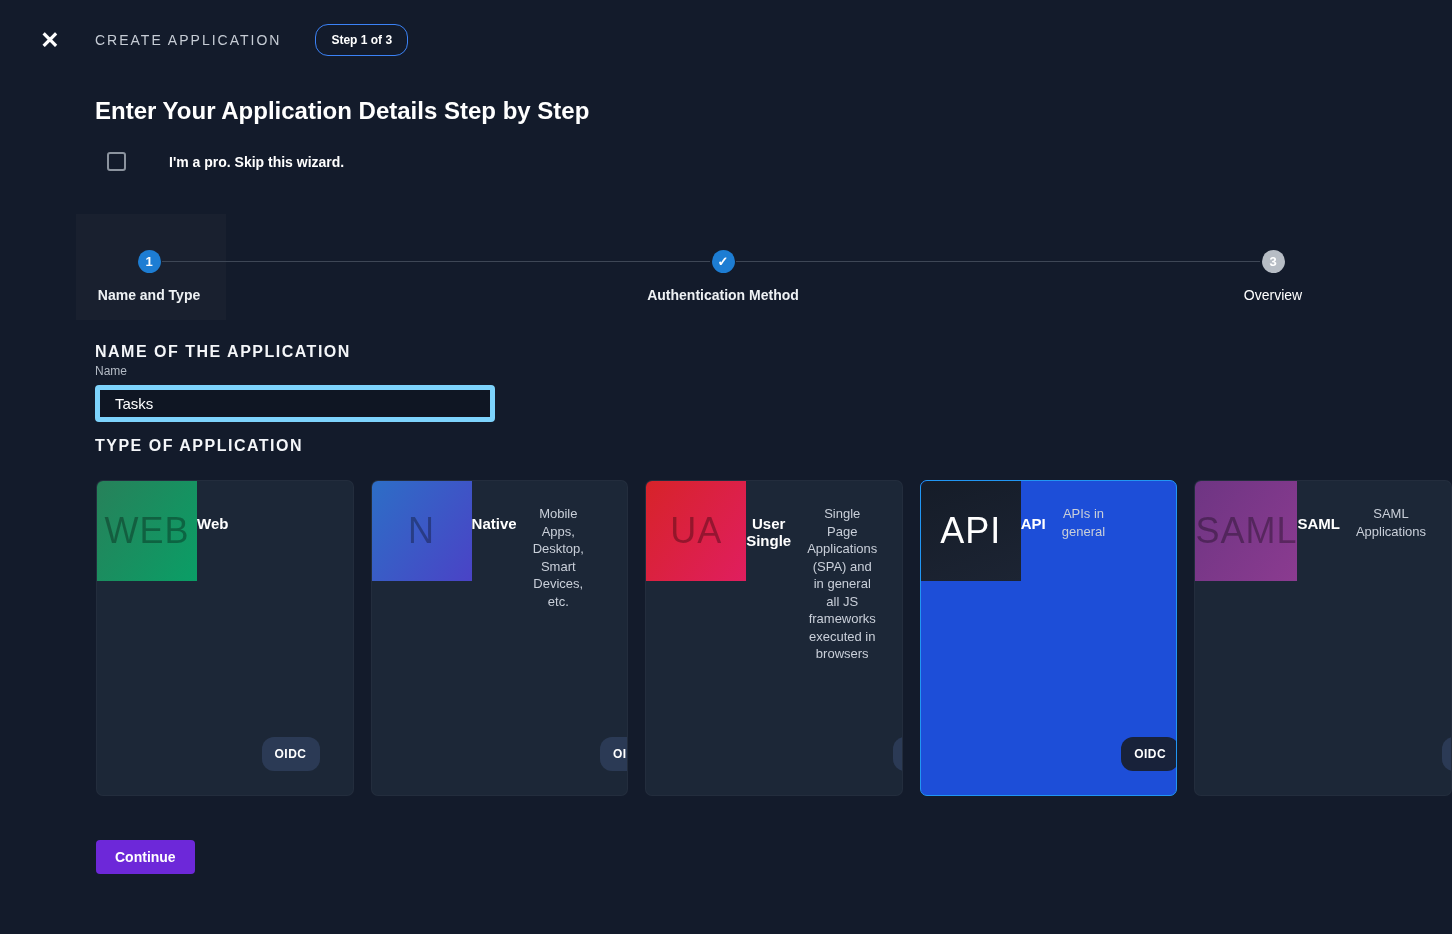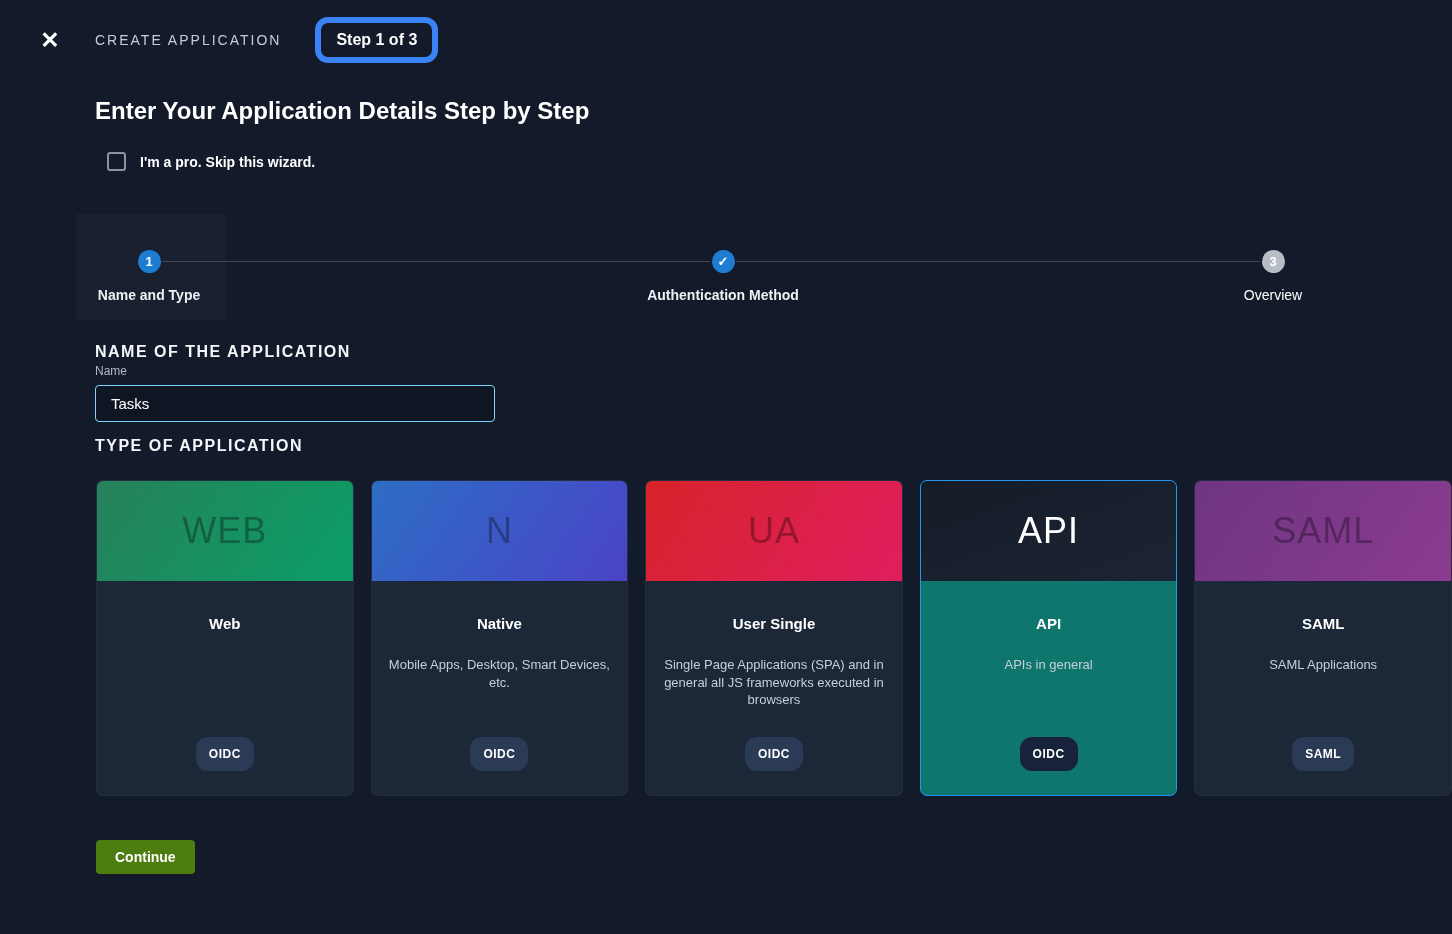--- a/index.html
+++ b/index.html
@@ -20,31 +20,31 @@
     color:#ffffff; font-size:23px; font-weight:700; line-height:24px; text-align:center;
     background:none; border:none; padding:0;
   }
   .topbar-title {
     margin-left:33px;
     font-size:14px; font-weight:400; letter-spacing:2px;
     color:#c6ccd5;
   }
   .step-pill {
     margin-left:34px;
-    border:6px solid #3b82f6; border-radius:13px;
+    border:1px solid #3b82f6; border-radius:13px;
     padding:8px 15px;
-    font-size:16px; font-weight:700; color:#ffffff;
+    font-size:12px; font-weight:700; color:#ffffff;
   }
 
   
   .page-heading {
     margin:17px 0 0 95px;
     font-size:24px; font-weight:600; color:#ffffff;
   }
-  .skip-row { margin:27px 0 0 107px; display:flex; align-items:center; cursor:pointer; }
+  .skip-row { margin:27px 0 0 107px; display:flex; align-items:center; cursor:pointer;gap:29px; }
   .checkbox {
     width:19px; height:19px;
     border:2px solid #8b939e; border-radius:3px;
     background:transparent;
   }
   .skip-label { margin-left:14px; font-size:14px; font-weight:700; color:#ffffff; }
 
   
   .stepper { position:relative; height:106px; margin-top:43px; }
   .step-active-box {
@@ -75,41 +75,41 @@
     font-size:16px; font-weight:700; letter-spacing:1.5px;
     color:#f4f6f9;
   }
   .name-heading { margin-top:23px; }
   .field-label { margin:19px 0 0 95px; font-size:12px; color:#b4bbc5; }
   .text-input {
     display:block;
     margin:6px 0 0 95px;
     width:400px; height:37px;
     background:rgba(0,0,0,0.18);
-    border:1px solid #7dd3fc; border-radius:4px;
+    border:5px solid #7dd3fc; border-radius:4px;
     color:#ffffff; font-size:15px;
     padding:0 15px;
     outline:none;
     font-family:"Liberation Sans", sans-serif;
   }
   .type-heading { margin-top:15px; }
 
   
   .cards { display:flex; gap:17px; margin:25px 0 0 96px; }
   .card {
     width:276px; height:316px;
     background:#1c2737;
     border-radius:7px;
     border:1px solid rgba(255,255,255,0.03);
     overflow:hidden;
-    display:flex; flex-direction:column;
+    display:flex; 
     cursor:pointer;
     position:relative;
   }
-  .card.selected { border:1px solid #2196f3; background:#0f766e; }
+  .card.selected { border:1px solid #2196f3; background:#1d4ed8; }
   .card-header {
     height:100px; flex:0 0 100px;
     display:flex; align-items:center; justify-content:center;
     font-size:36px; font-weight:500; letter-spacing:1px;
     color:rgba(0,0,0,0.32);
   }
   .card-web  .card-header { background:linear-gradient(125deg,#27815a,#0a9e66); }
   .card-native .card-header { background:linear-gradient(125deg,#2d6ec6,#4a43c6); }
   .card-user-agent .card-header { background:linear-gradient(125deg,#d72329,#e01e5f); }
   .card-api  .card-header { background:linear-gradient(160deg,#151c28,#1c2433); color:#ffffff; font-weight:400; }
@@ -127,21 +127,21 @@
     border-radius:12px;
     padding:10px 13px;
     font-size:12px; font-weight:700; letter-spacing:0.5px;
     color:#ffffff;
   }
   .card.selected .card-badge { background:#18223a; }
 
   
   .continue-btn {
     margin:44px 0 0 96px;
-    background:#4d7c0f;
+    background:#6d28d9;
     border:none; border-radius:4px;
     padding:9px 19px;
     font-size:14px; font-weight:700; color:#ffffff;
     font-family:"Liberation Sans", sans-serif;
     cursor:pointer;
   }
 </style>
 </head>
 <body>
 

